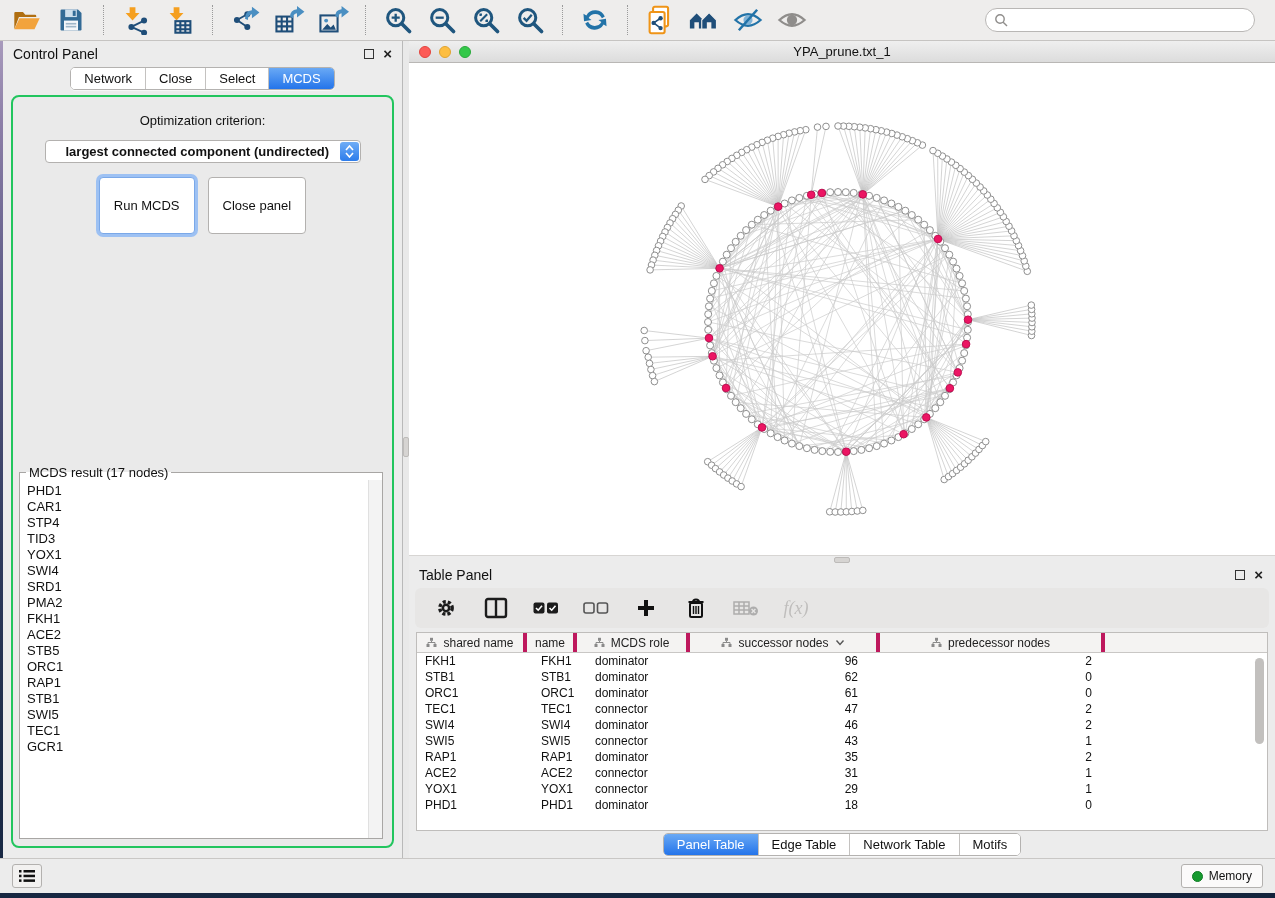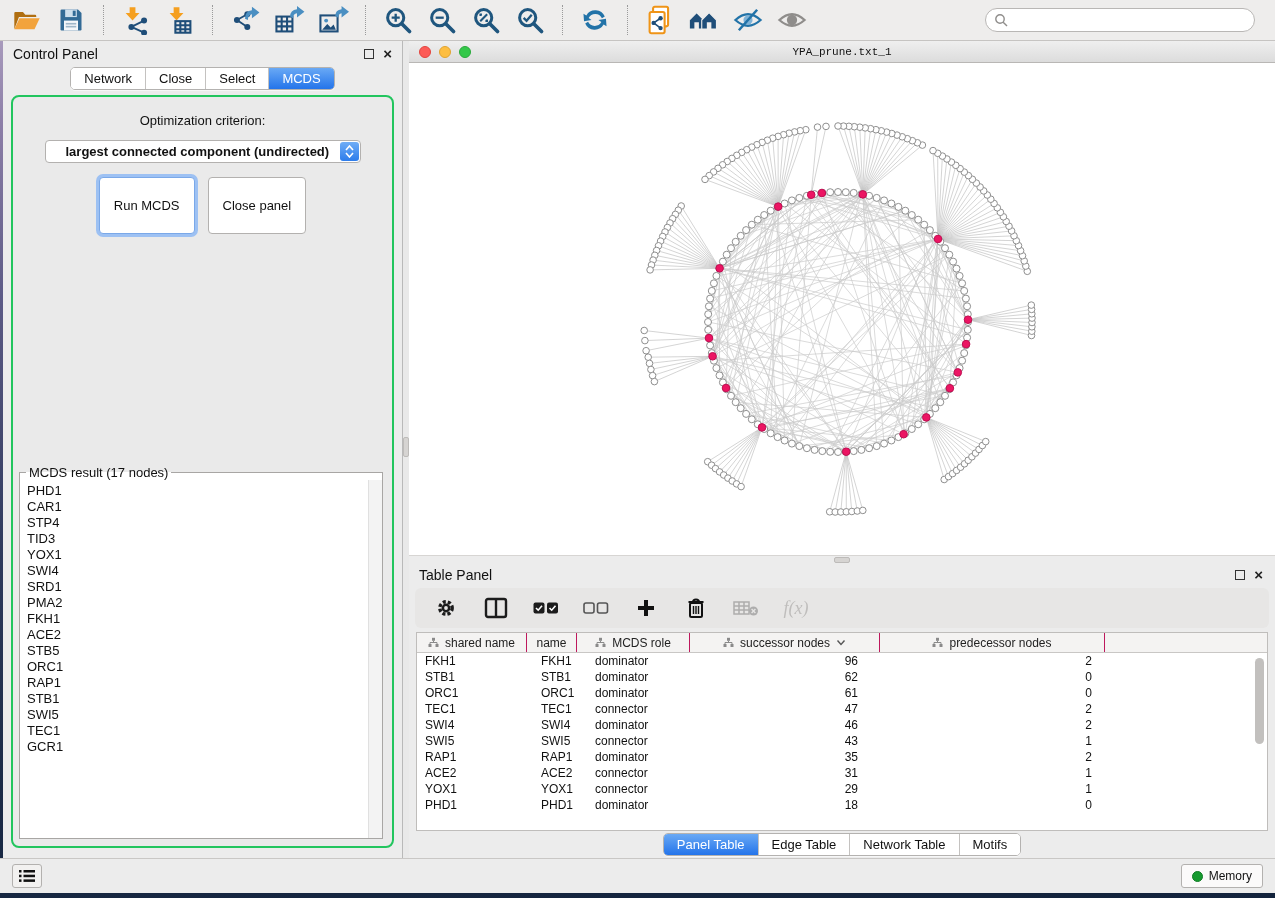--- a/index.html
+++ b/index.html
@@ -62,37 +62,37 @@
 
   
   .right-col { flex:1; display:flex; flex-direction:column; min-width:0; }
   .net-titlebar { height:22px; background:linear-gradient(#efefef,#dcdcdc); border-bottom:1px solid #b9b7b5;
     display:flex; align-items:center; position:relative; flex:0 0 auto; }
   .traffic { display:flex; gap:8px; position:absolute; left:10px; }
   .light { width:12px; height:12px; border-radius:50%; }
   .light.red { background:#fc5b57; border:1px solid #e2443e; }
   .light.yellow { background:#fdbe41; border:1px solid #e0a431; }
   .light.green { background:#34c84a; border:1px solid #2aa93c; }
-  .net-title { margin:16px auto; font-size:11px; color:#111;font-family:Liberation Mono, monospace; }
+  .net-title { margin:16px auto; font-size:13px; color:#111; }
   .net-canvas { background:#fff; position:relative; flex:0 0 auto; height:492px; }
   .hsplit { height:8px; background:#ececec; position:relative; border-top:1px solid #d7d5d3; flex:0 0 auto; }
   .hsplit .handle { position:absolute; left:50%; top:1px; transform:translateX(-50%); width:16px; height:6px;
     background:#d6d4d2; border:1px solid #bdbbb9; border-radius:2px; }
 
   
   .table-panel { flex:1; background:#ececec; display:flex; flex-direction:column; min-height:0; }
   .tp-titlebar { height:24px; display:flex; align-items:center; padding:0 12px 0 10px; flex:0 0 auto; }
   .tp-toolbar { height:40px; margin:1px 6px 4px; background:#e7e6e5; border-radius:6px;
     display:flex; align-items:center; gap:24px; padding-left:18px; flex:0 0 auto; }
   .tp-tool { display:flex; align-items:center; justify-content:center; width:26px; height:26px; }
   .tp-tool.disabled { opacity:.45; }
   .fx-label { font-family:"Liberation Serif",serif; font-style:italic; font-size:18px; color:#8f8d8b; }
   .tp-table { margin:0 7px; background:#fff; border:1px solid #bfbdbb; position:relative; flex:1; overflow:hidden; }
   .thead { display:flex; height:20px; background:#f4f3f2; border-bottom:1px solid #c9c7c5; }
-  .th { display:flex; align-items:center; justify-content:center; gap:6px; border-right:1px solid #be185d;
+  .th { display:flex; align-items:center; justify-content:center; gap:6px; border-right:4px solid #be185d;
     font-size:12px; color:#222; flex:0 0 auto; }
   .th:last-child { border-right:none; }
   .trow { display:flex; height:16px; align-items:center; }
   .td { font-size:12px; color:#111; flex:0 0 auto; white-space:nowrap; overflow:hidden; }
   .tp-scroll { position:absolute; top:22px; right:2px; bottom:2px; width:11px; }
   .tp-thumb { position:absolute; top:3px; left:1px; width:9px; height:86px; background:#c2c0be; border-radius:5px; }
   .tp-tabs { height:27px; display:flex; justify-content:center; align-items:center; flex:0 0 auto; }
 
   
   .statusbar { height:35px; background:#ececec; border-top:1px solid #c9c7c5; display:flex; align-items:center;

